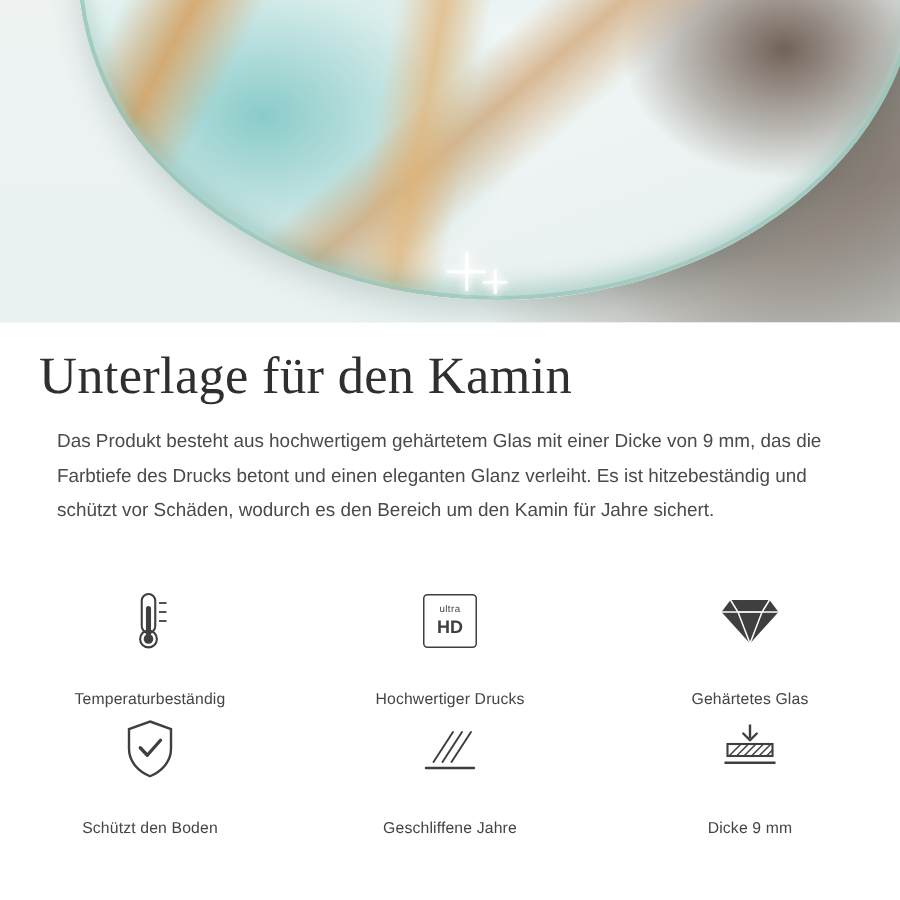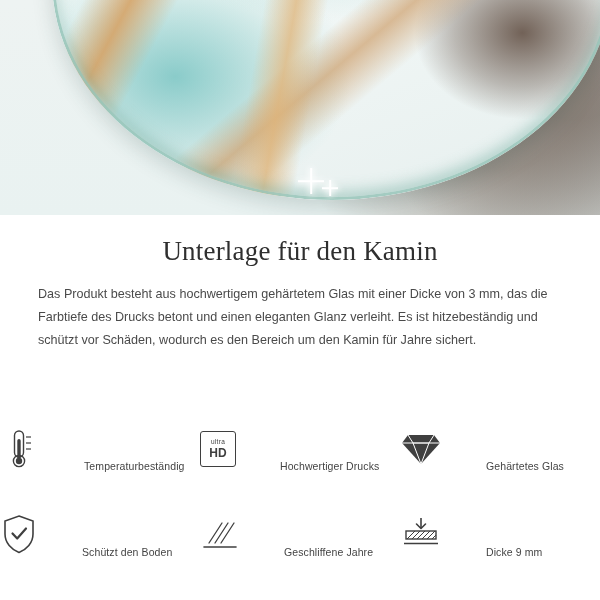--- a/index.html
+++ b/index.html
@@ -103,28 +103,27 @@
 
   
   .content {
     position: absolute;
     left: 0;
     top: 215px;
     width: 600px;
   }
   .headline {
     margin: 18px 0 0 0;
-    padding: 0 42px;
+    padding: 0 26px;
     font-family: "Liberation Serif", serif;
-    font-size: 27px;
+    font-size: 35px;
     line-height: 36px;
     font-weight: 400;
     color: #2f2f2f;
     letter-spacing: 0.2px;
-    text-align: center;
   }
   .headline .line2 { display: block; }
   .paragraph {
     margin: 14px 0 0 0;
     padding: 0 38px;
     font-size: 12.6px;
     line-height: 23px;
     color: #4a4a4a;
     max-width: 540px;
   }
@@ -135,24 +134,23 @@
     left: 0;
     top: 392px;
     width: 600px;
     display: grid;
     grid-template-columns: repeat(3, 1fr);
     grid-template-rows: 80px 80px;
     row-gap: 6px;
   }
   .feature {
     display: flex;
-    flex-direction: row;
-    align-items: flex-end;
+    flex-direction: column;
+    align-items: center;
     justify-content: flex-start;
-    gap: 44px;
   }
   .feature-icon {
     height: 46px;
     display: flex;
     align-items: center;
     justify-content: center;
   }
   .feature-label {
     margin-top: 24px;
     font-size: 10.5px;
@@ -194,21 +192,21 @@
       <div class="glass-edge"></div>
     </div>
     <span class="sparkle s1"></span>
     <span class="sparkle s2"></span>
   </div>
 
   <div class="content">
     <h1 class="headline">
       <span>Unterlage für den Kamin</span>
     </h1>
-    <p class="paragraph">Das Produkt besteht aus hochwertigem gehärtetem Glas mit einer Dicke von 3 mm, das die Farbtiefe des Drucks betont und einen eleganten Glanz verleiht. Es ist hitzebeständig und schützt vor Schäden, wodurch es den Bereich um den Kamin für Jahre sichert.</p>
+    <p class="paragraph">Das Produkt besteht aus hochwertigem gehärtetem Glas mit einer Dicke von 9 mm, das die Farbtiefe des Drucks betont und einen eleganten Glanz verleiht. Es ist hitzebeständig und schützt vor Schäden, wodurch es den Bereich um den Kamin für Jahre sichert.</p>
   </div>
 
   <div class="features">
 
     <div class="feature">
       <div class="feature-icon">
         <svg width="40" height="44" viewBox="0 0 40 44" fill="none" xmlns="http://www.w3.org/2000/svg">
           <rect x="14.5" y="4" width="9" height="26" rx="4.5" stroke="#3f3f3f" stroke-width="1.4"></rect>
           <circle cx="19" cy="34" r="5.6" stroke="#3f3f3f" stroke-width="1.4"></circle>
           <rect x="17.3" y="12" width="3.4" height="20" rx="1.7" fill="#3f3f3f"></rect>

